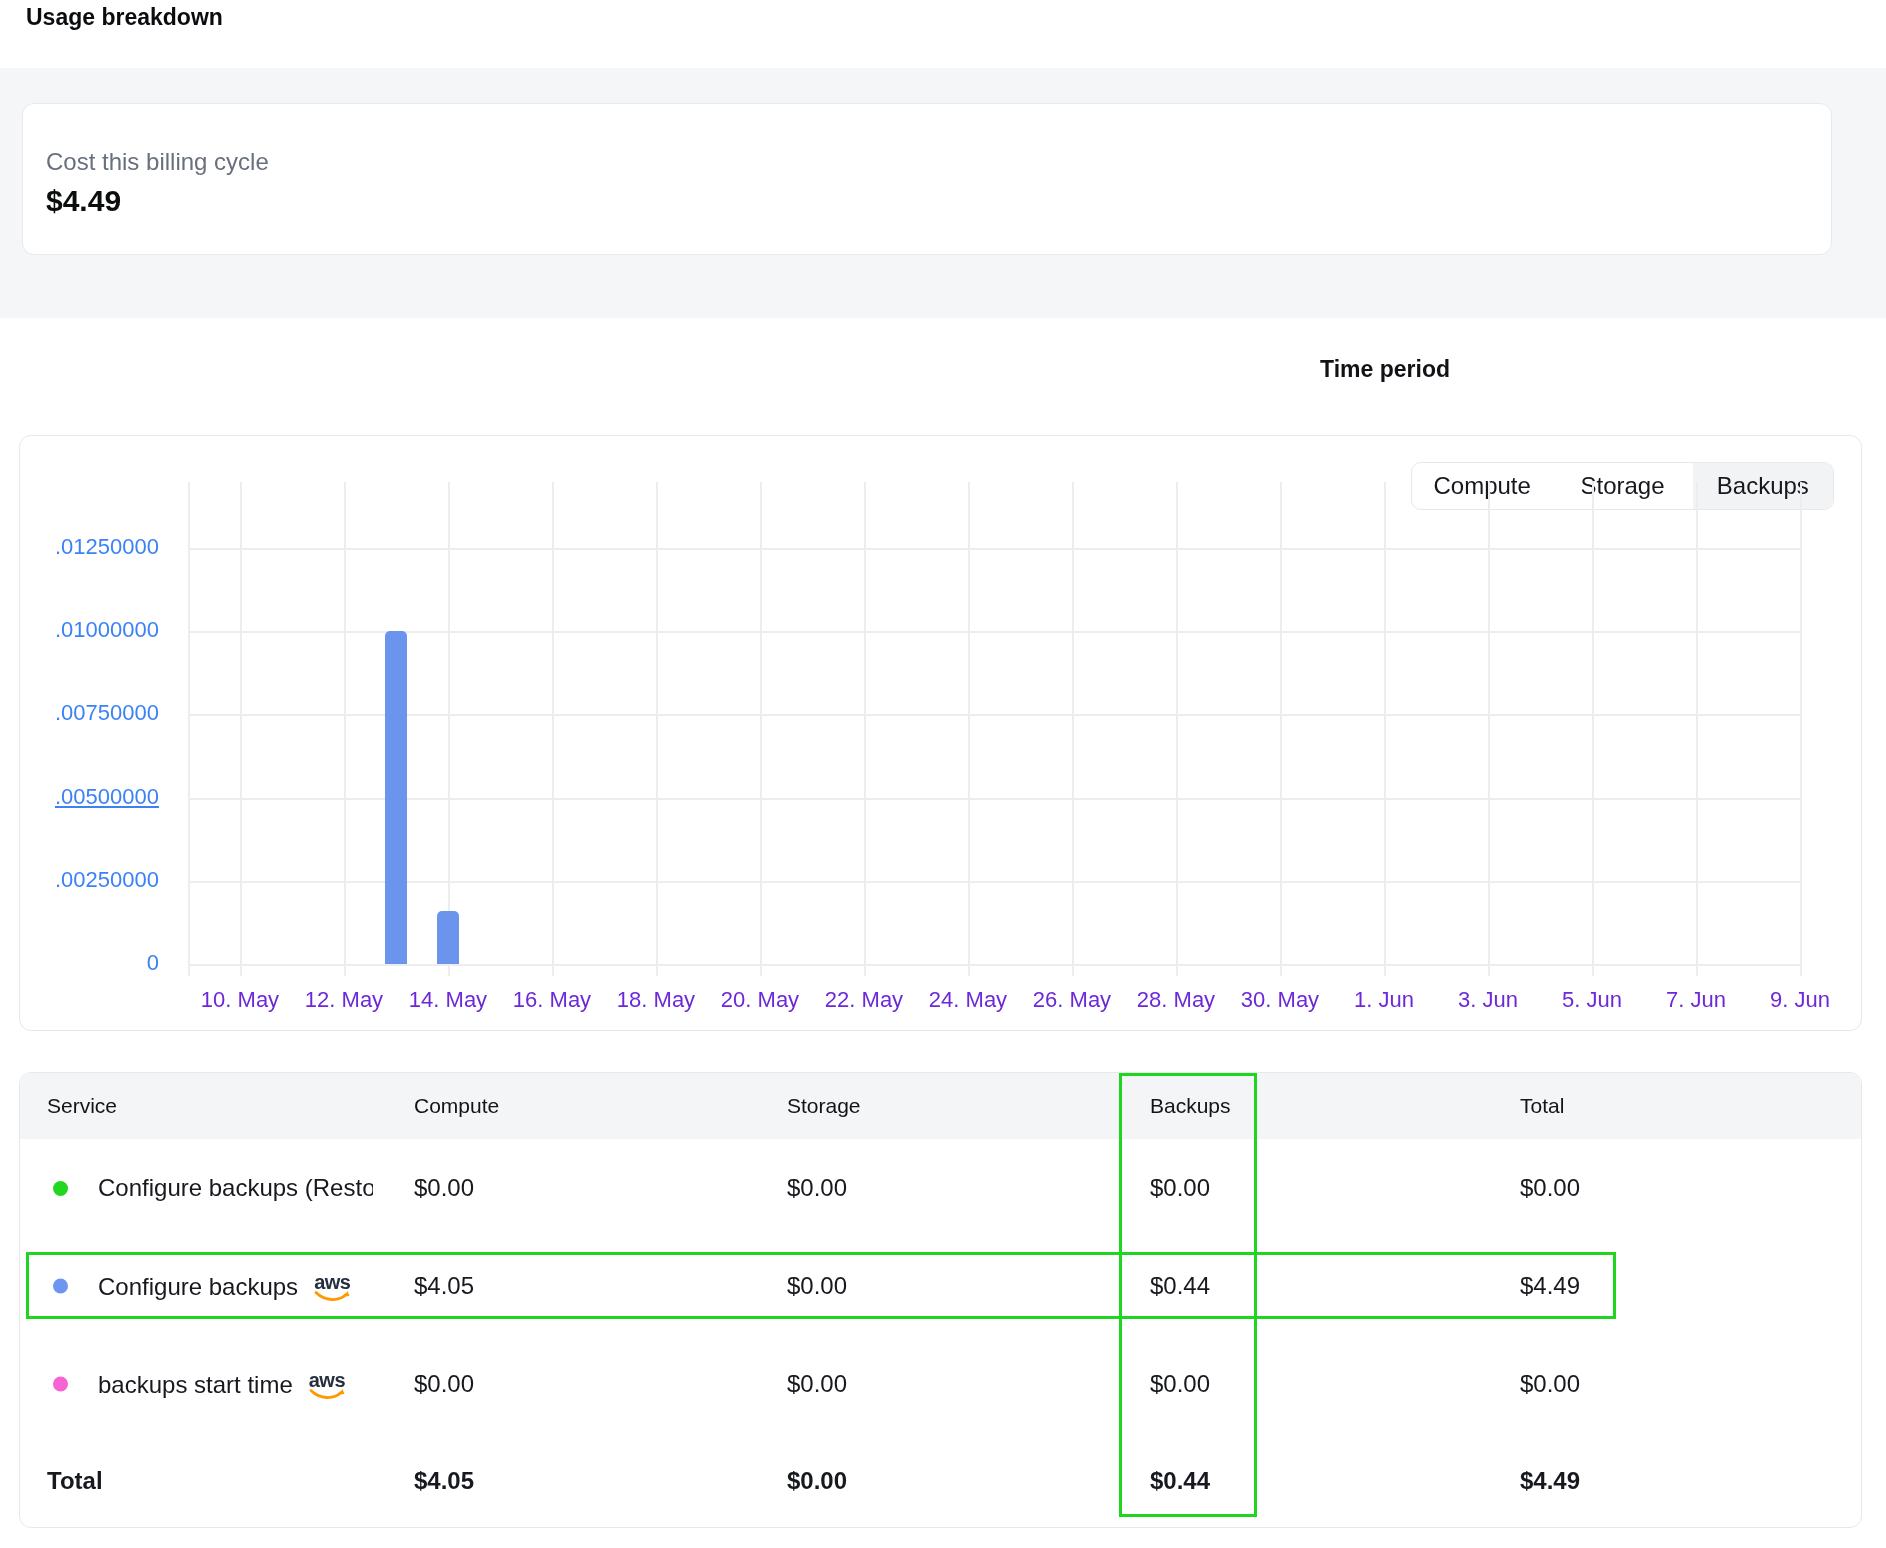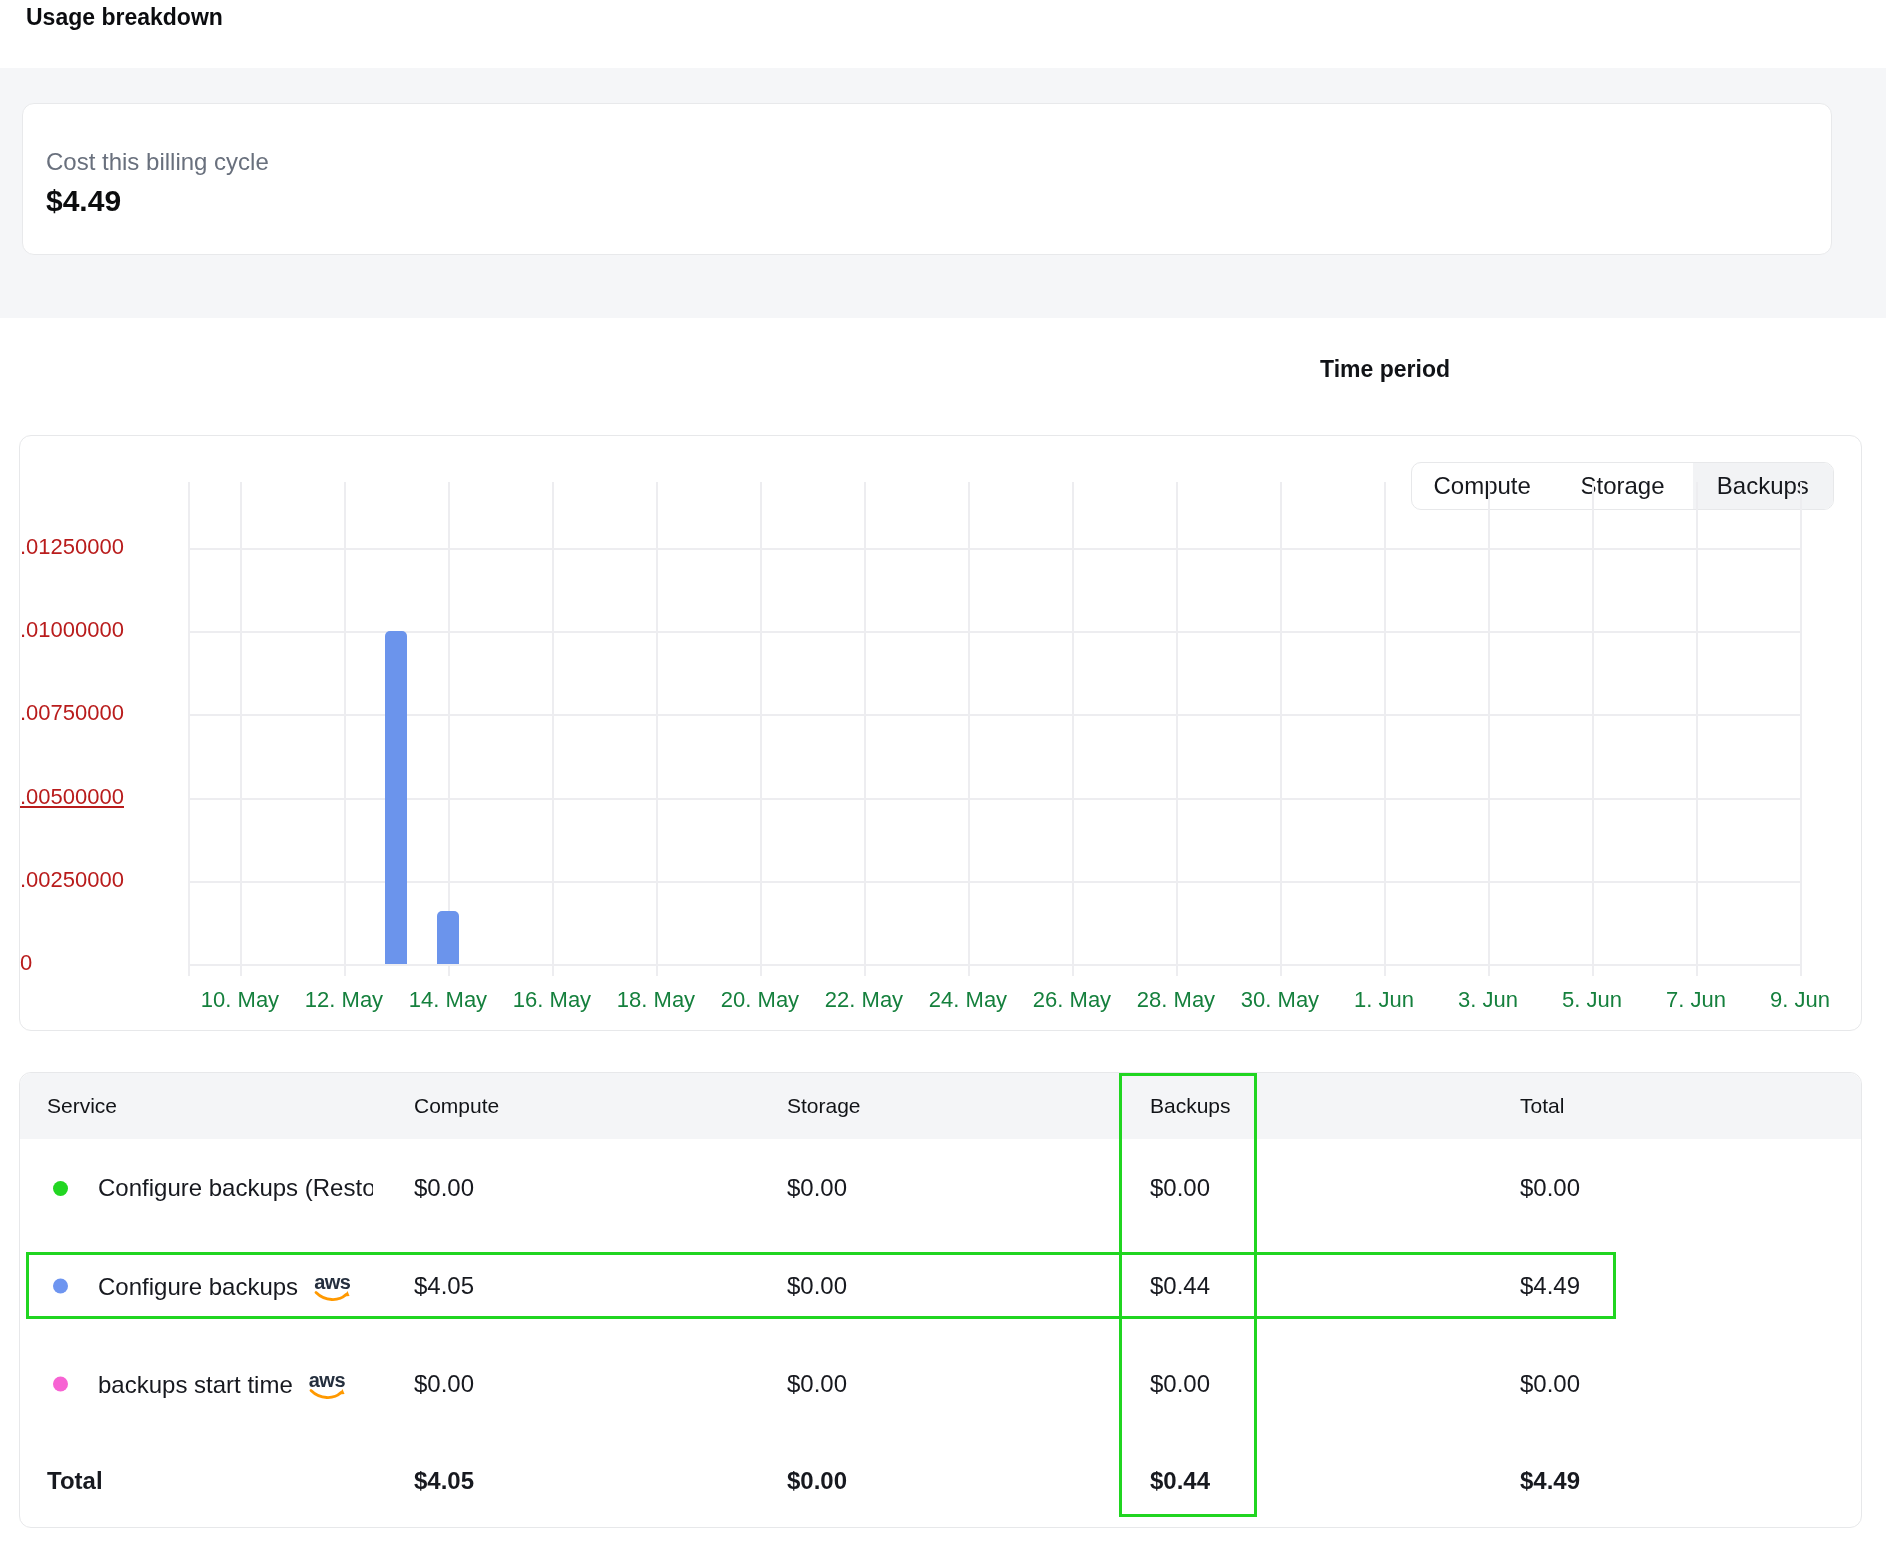--- a/index.html
+++ b/index.html
@@ -24,22 +24,22 @@
   .panel{position:absolute;background:#fff;border:1px solid #e7e8ea;border-radius:12px;box-sizing:border-box;padding-left:46px;}
   .chart-panel{left:19px;top:435px;width:1843px;height:596px;}
 
   .tabs{position:absolute;left:1391px;top:26px;width:423px;height:48px;border:1px solid #e7e8ea;
     border-radius:10px;overflow:hidden;display:flex;box-sizing:border-box;background:#fff;}
   .tab{flex:1;display:flex;align-items:center;justify-content:center;font-size:24px;color:#16181d;cursor:pointer;}
   .tab.selected{background:#f2f3f5;}
 
   .gridline-h{position:absolute;height:2px;background:#ededf0;}
   .gridline-v{position:absolute;width:2px;background:#ededf0;}
-  .ytick{position:absolute;width:139px;text-align:left;font-size:22px;color:#b91c1c;}
-  .xtick{position:absolute;width:120px;text-align:center;font-size:22px;color:#15803d;}
+  .ytick{position:absolute;width:139px;text-align:right;font-size:22px;color:#3b82f6;}
+  .xtick{position:absolute;width:120px;text-align:center;font-size:22px;color:#6d28d9;}
   .bar{position:absolute;width:22px;border-radius:5px 5px 0 0;}
 
   .table-panel{left:19px;top:1072px;width:1843px;height:456px;}
   .thead{position:absolute;left:0;top:0;width:100%;height:66px;background:#f4f5f7;
     border-radius:12px 12px 0 0;}
   .th{position:absolute;top:50%;transform:translateY(-50%);font-size:21px;font-weight:500;color:#121418;}
   .trow{position:absolute;left:0;width:100%;height:98px;}
   .td{position:absolute;top:50%;transform:translateY(-50%);font-size:24px;color:#17191f;}
   .td.bold{font-weight:700;}
   .svc{display:flex;align-items:center;gap:0;}

